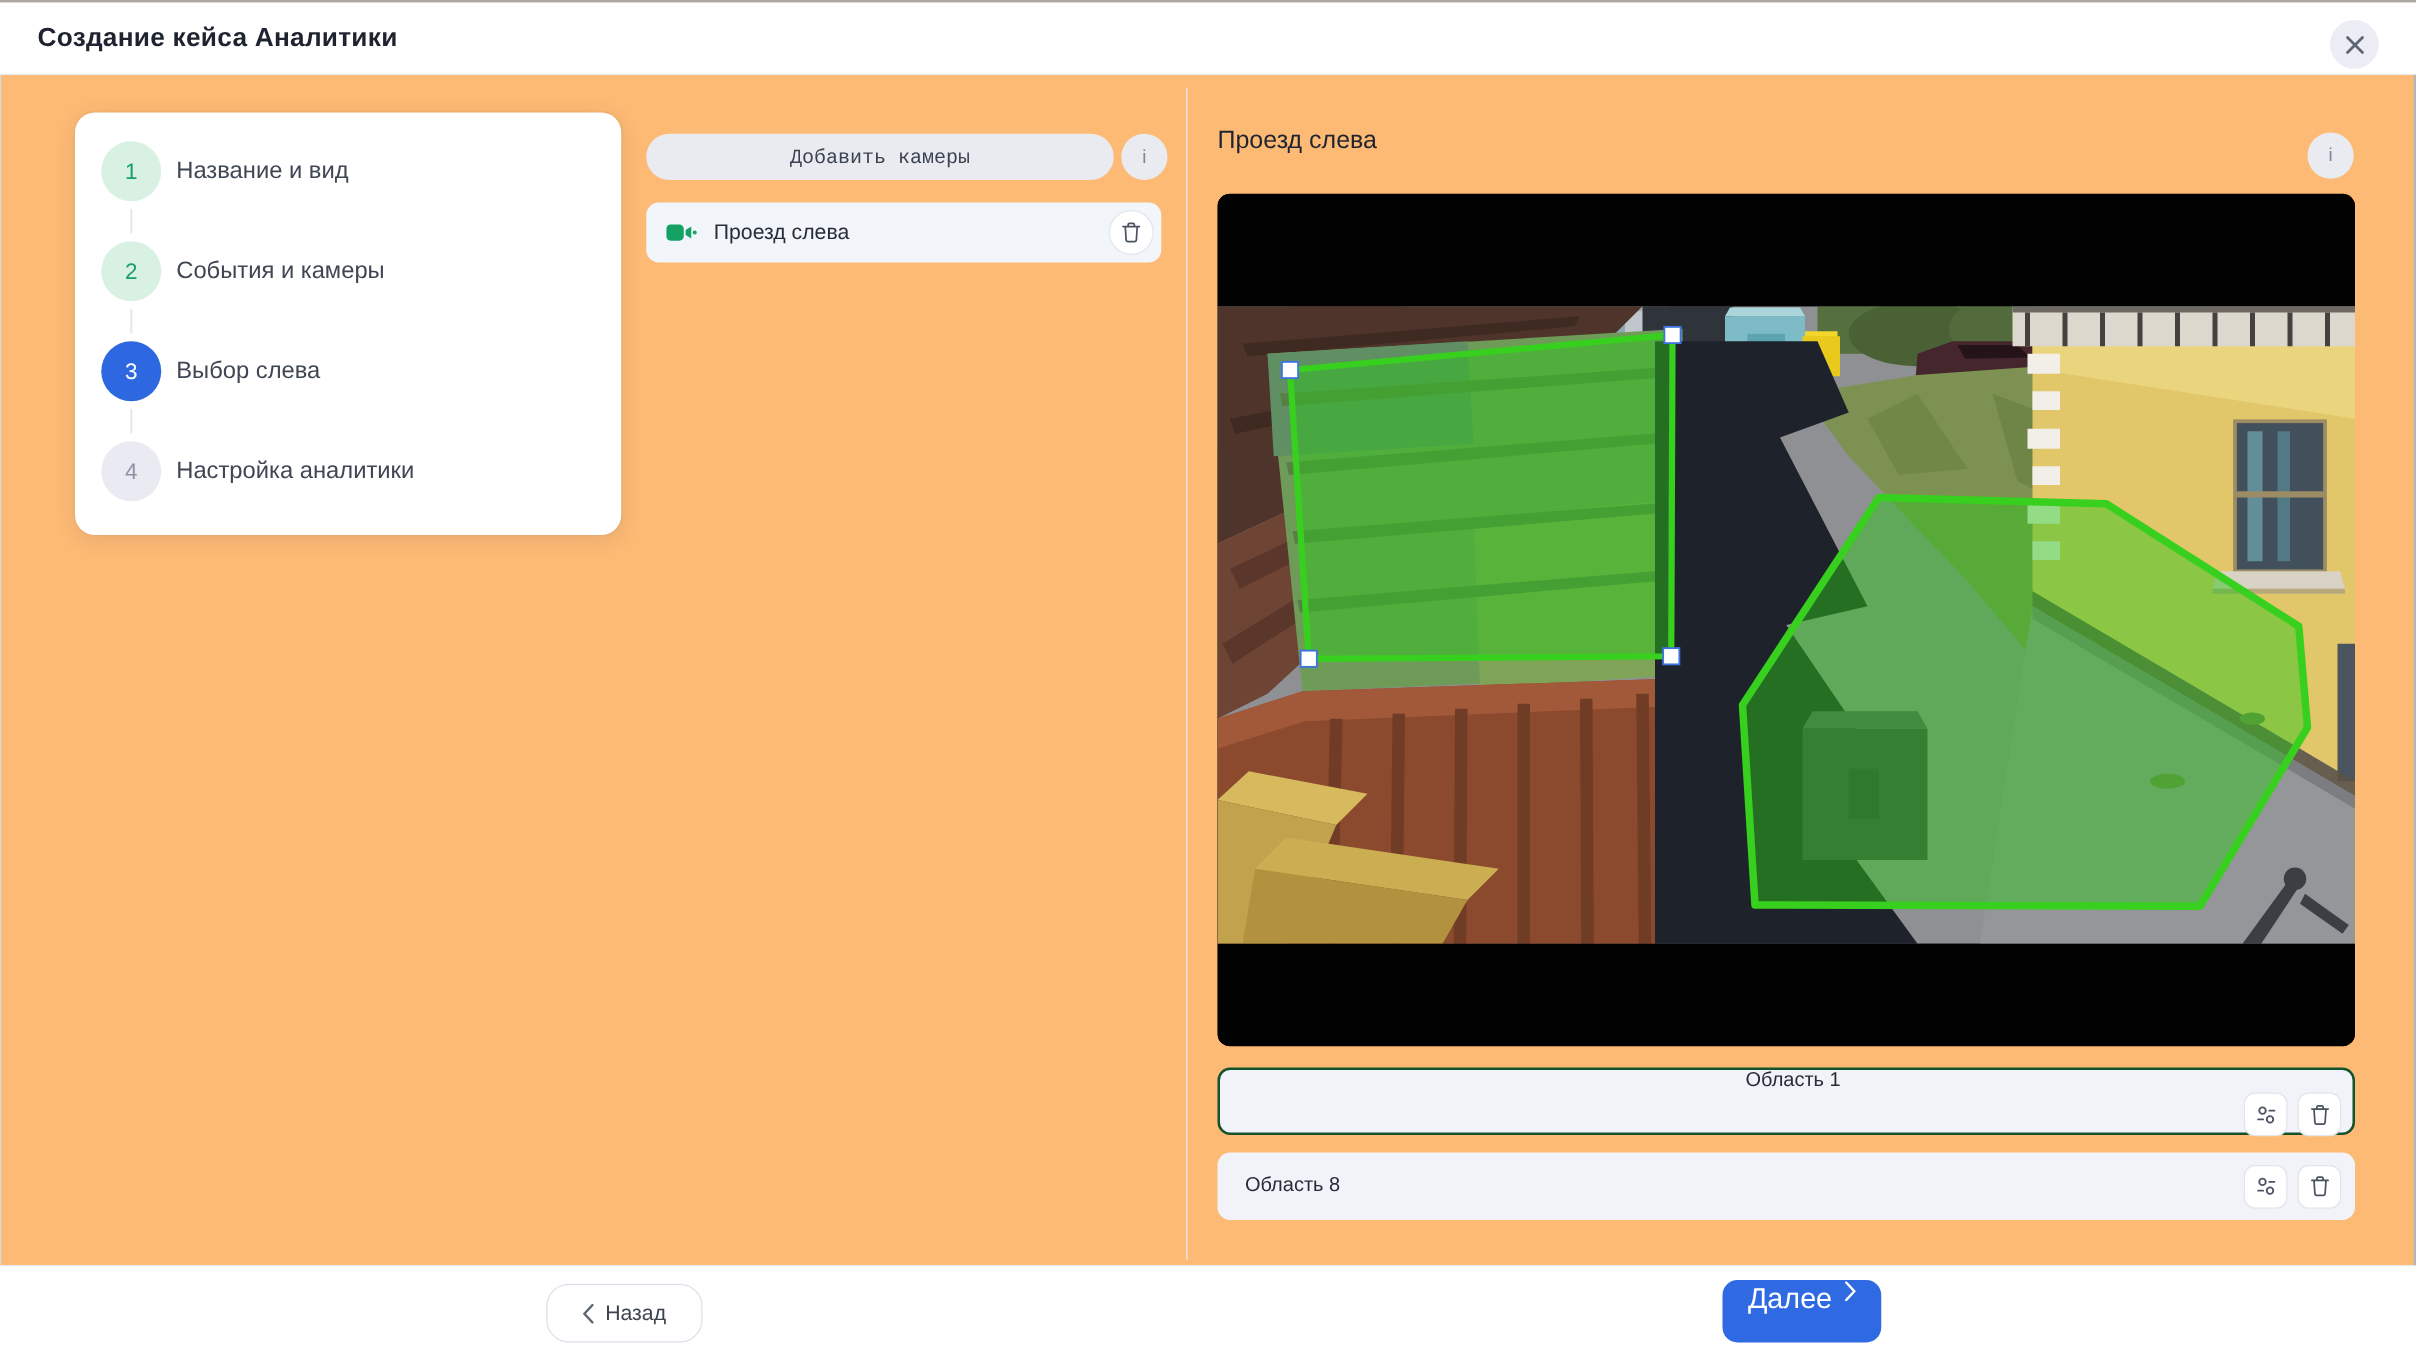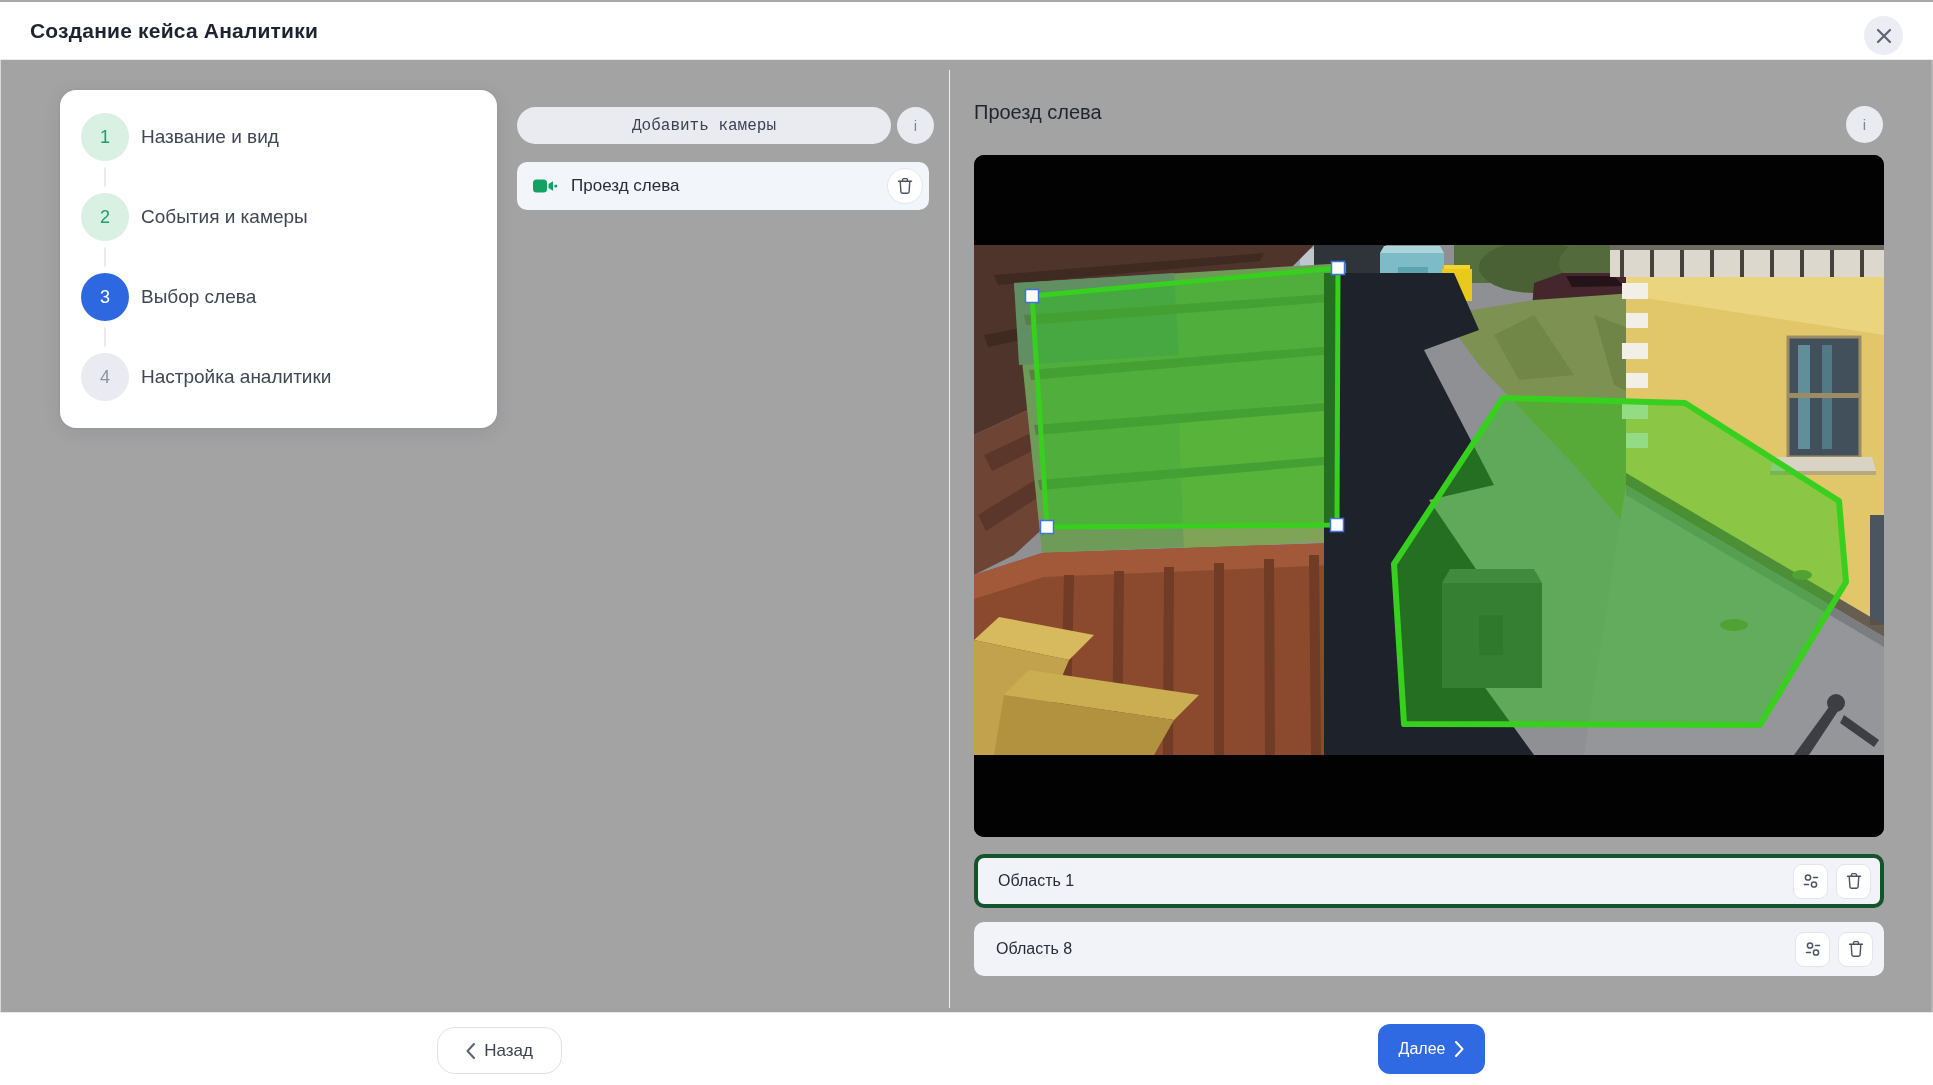--- a/index.html
+++ b/index.html
@@ -3,21 +3,21 @@
 <meta charset="utf-8">
 <style>
   html,body{margin:0;padding:0;}
   body{
     width:1933px;height:1085px;position:relative;overflow:hidden;
     background:#ffffff;
     font-family:"Liberation Sans", sans-serif;
     -webkit-font-smoothing:antialiased;
   }
   .app{
-    position:absolute;inset:0;background:#a3a3a3;
+    position:absolute;inset:0;background:#fdba74;
     box-shadow: inset 0 2px 0 #a9a9a9, inset -2px 0 0 #b4b4b4, inset 1px 0 0 #d8d8d8;
   }
   
   .header{position:absolute;left:0;top:2px;width:100%;height:57px;background:#fff;border-bottom:1px solid #e9ebef;}
   .header-title{position:absolute;left:30px;top:50%;transform:translateY(-50%);font-size:21px;font-weight:700;color:#1e2330;letter-spacing:.2px;}
   .close-btn{position:absolute;left:1864px;top:14px;width:39px;height:39px;border-radius:50%;background:#ecedf4;border:none;display:flex;align-items:center;justify-content:center;cursor:pointer;padding:0;}
   
   .wizard-card{position:absolute;left:60px;top:90px;width:437px;height:338px;background:#fff;border-radius:16px;
     box-shadow:0 4px 18px rgba(25,39,80,.10), 0 0 2px rgba(25,39,80,.08);}
   .step-row{position:absolute;left:21px;height:48px;display:flex;align-items:center;gap:12px;cursor:pointer;}
@@ -41,32 +41,32 @@
   .cam-label{font-size:17px;color:#272c38;margin-left:13px;}
   .round-icon-btn{margin-left:auto;width:36px;height:36px;border-radius:50%;background:#fff;border:1px solid #e3e6ed;
     display:flex;align-items:center;justify-content:center;cursor:pointer;padding:0;}
   .divider{position:absolute;left:949px;top:70px;width:1px;height:938px;background:#eceef2;}
   
   .panel-title{position:absolute;left:974px;top:101px;font-size:20px;font-weight:500;color:#1f2430;}
   .video{position:absolute;left:974px;top:155px;width:910px;height:682px;background:#000;border-radius:10px;overflow:hidden;}
   .video svg{display:block;}
   .region-row{position:absolute;left:974px;width:910px;height:54px;background:#f1f3f8;border-radius:10px;
     display:flex;align-items:center;padding:0 9px 0 20px;box-sizing:border-box;cursor:pointer;}
-  .region-row.selected{border:4px solid #14532d;}
+  .region-row.selected{border:2px solid #14532d;flex-direction:column;}
   .region-row.plain{border:2px solid #f1f3f8;}
   .region-row.rr1{top:854px}.region-row.rr2{top:922px}
   .region-label{font-size:16px;color:#272c38;}
   .region-buttons{margin-left:auto;display:flex;gap:8px;}
   .sq-icon-btn{width:35px;height:35px;border-radius:9px;background:#fff;border:1px solid #e2e5ec;display:flex;align-items:center;justify-content:center;cursor:pointer;padding:0;}
   
   .footer{position:absolute;left:0;top:1012px;width:100%;height:73px;background:#fff;border-top:1px solid #e7e9ee;}
   .back-btn{position:absolute;left:437px;top:14px;width:125px;height:47px;border-radius:18px;background:#fff;border:1px solid #dde1e9;
     font-family:inherit;font-size:17px;color:#3c4350;cursor:pointer;display:flex;align-items:center;justify-content:center;gap:9px;}
-  .next-btn{position:absolute;left:1378px;top:11px;width:107px;height:50px;border-radius:12px;background:#2f6ae3;border:none;
-    font-family:inherit;font-size:16px;color:#ffffff;cursor:pointer;display:flex;align-items:center;justify-content:center;gap:10px;}
+  .next-btn{position:absolute;left:1378px;top:11px;width:127px;height:50px;border-radius:12px;background:#2f6ae3;border:none;
+    font-family:inherit;font-size:23px;color:#ffffff;cursor:pointer;display:flex;align-items:flex-start;justify-content:center;gap:10px;}
 </style>
 </head>
 <body>
 
 <div class="app">
 
   <div class="header">
     <div class="header-title">Создание кейса Аналитики</div>
     <button class="close-btn">
       <span style="display:flex">

